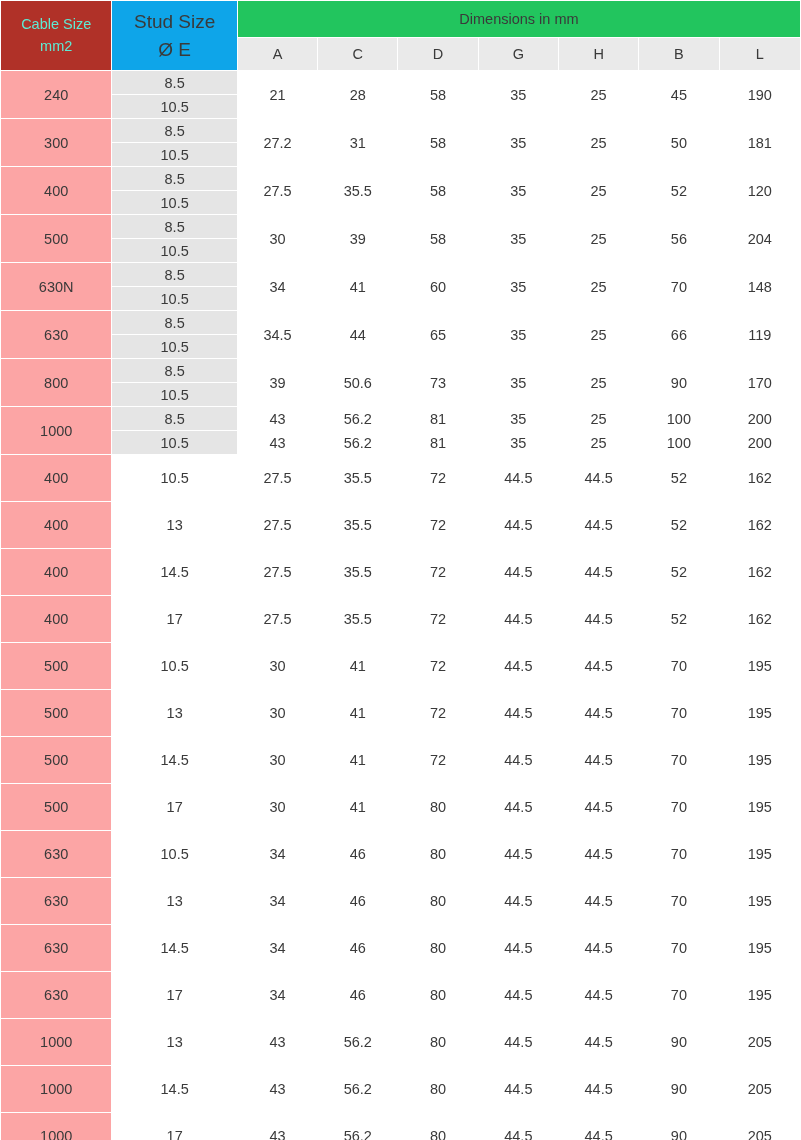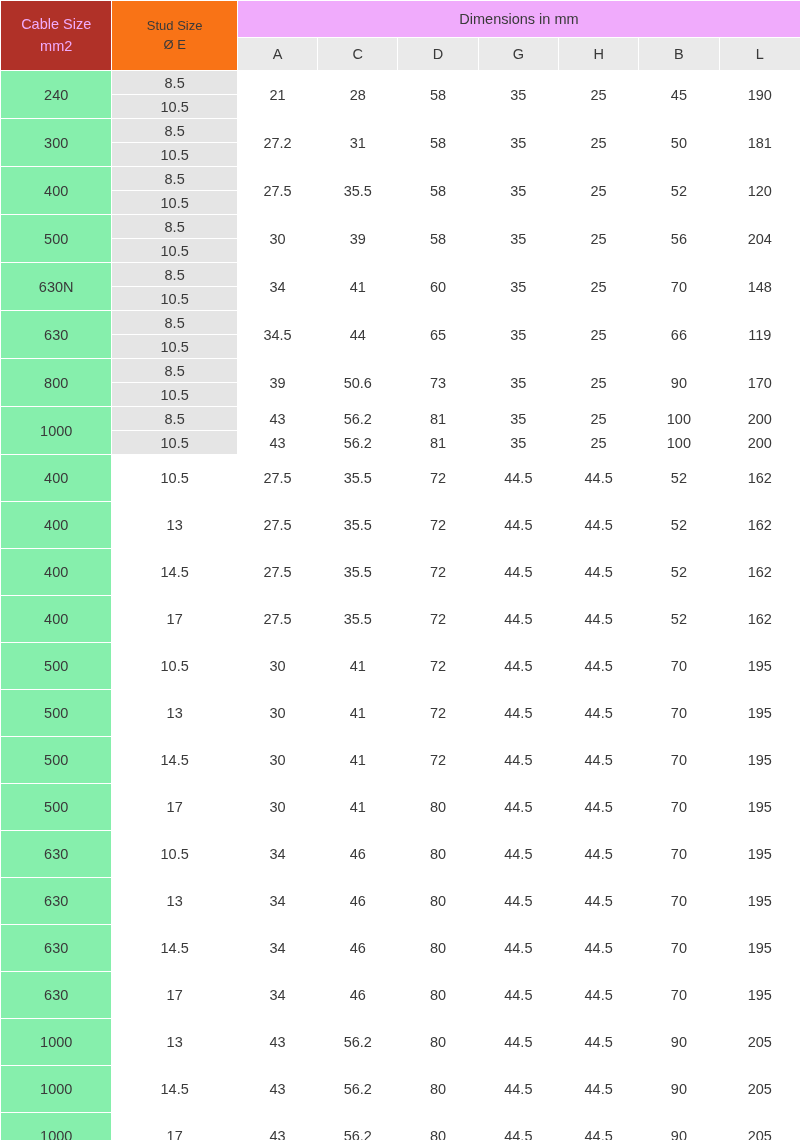--- a/index.html
+++ b/index.html
@@ -30,48 +30,48 @@
 
   
   col.c-cable { width: 111px; }
   col.c-stud  { width: 125px; }
   col.c-dim   { width: 80px; }
   col.c-dim-l { width: 81px; }
 
   
   th.hdr-cable {
     background: #b03128;
-    color: #f0abfc;
+    color: #5eead4;
     height: 68px;
     line-height: 1.45;
     font-size: 14.5px;
   }
   th.hdr-stud {
-    background: #f97316;
+    background: #0ea5e9;
     color: #3a3a3a;
     height: 68px;
     line-height: 1.45;
-    font-size: 13px;
+    font-size: 19px;
   }
   th.hdr-group {
-    background: #f0abfc;
+    background: #22c55e;
     color: #3a3a3a;
     height: 36px;
     font-size: 14.5px;
   }
   th.hdr-col {
     background: #eaeaea;
     color: #3a3a3a;
     height: 32px;
     font-size: 14.5px;
   }
 
   
   td.cable {
-    background: #86efac;
+    background: #fca5a5;
     color: #3a3a3a;
   }
   td.stud-shaded {
     background: #e5e5e5;
     color: #3a3a3a;
   }
   td.stud-plain {
     background: #ffffff;
     color: #3a3a3a;
   }

